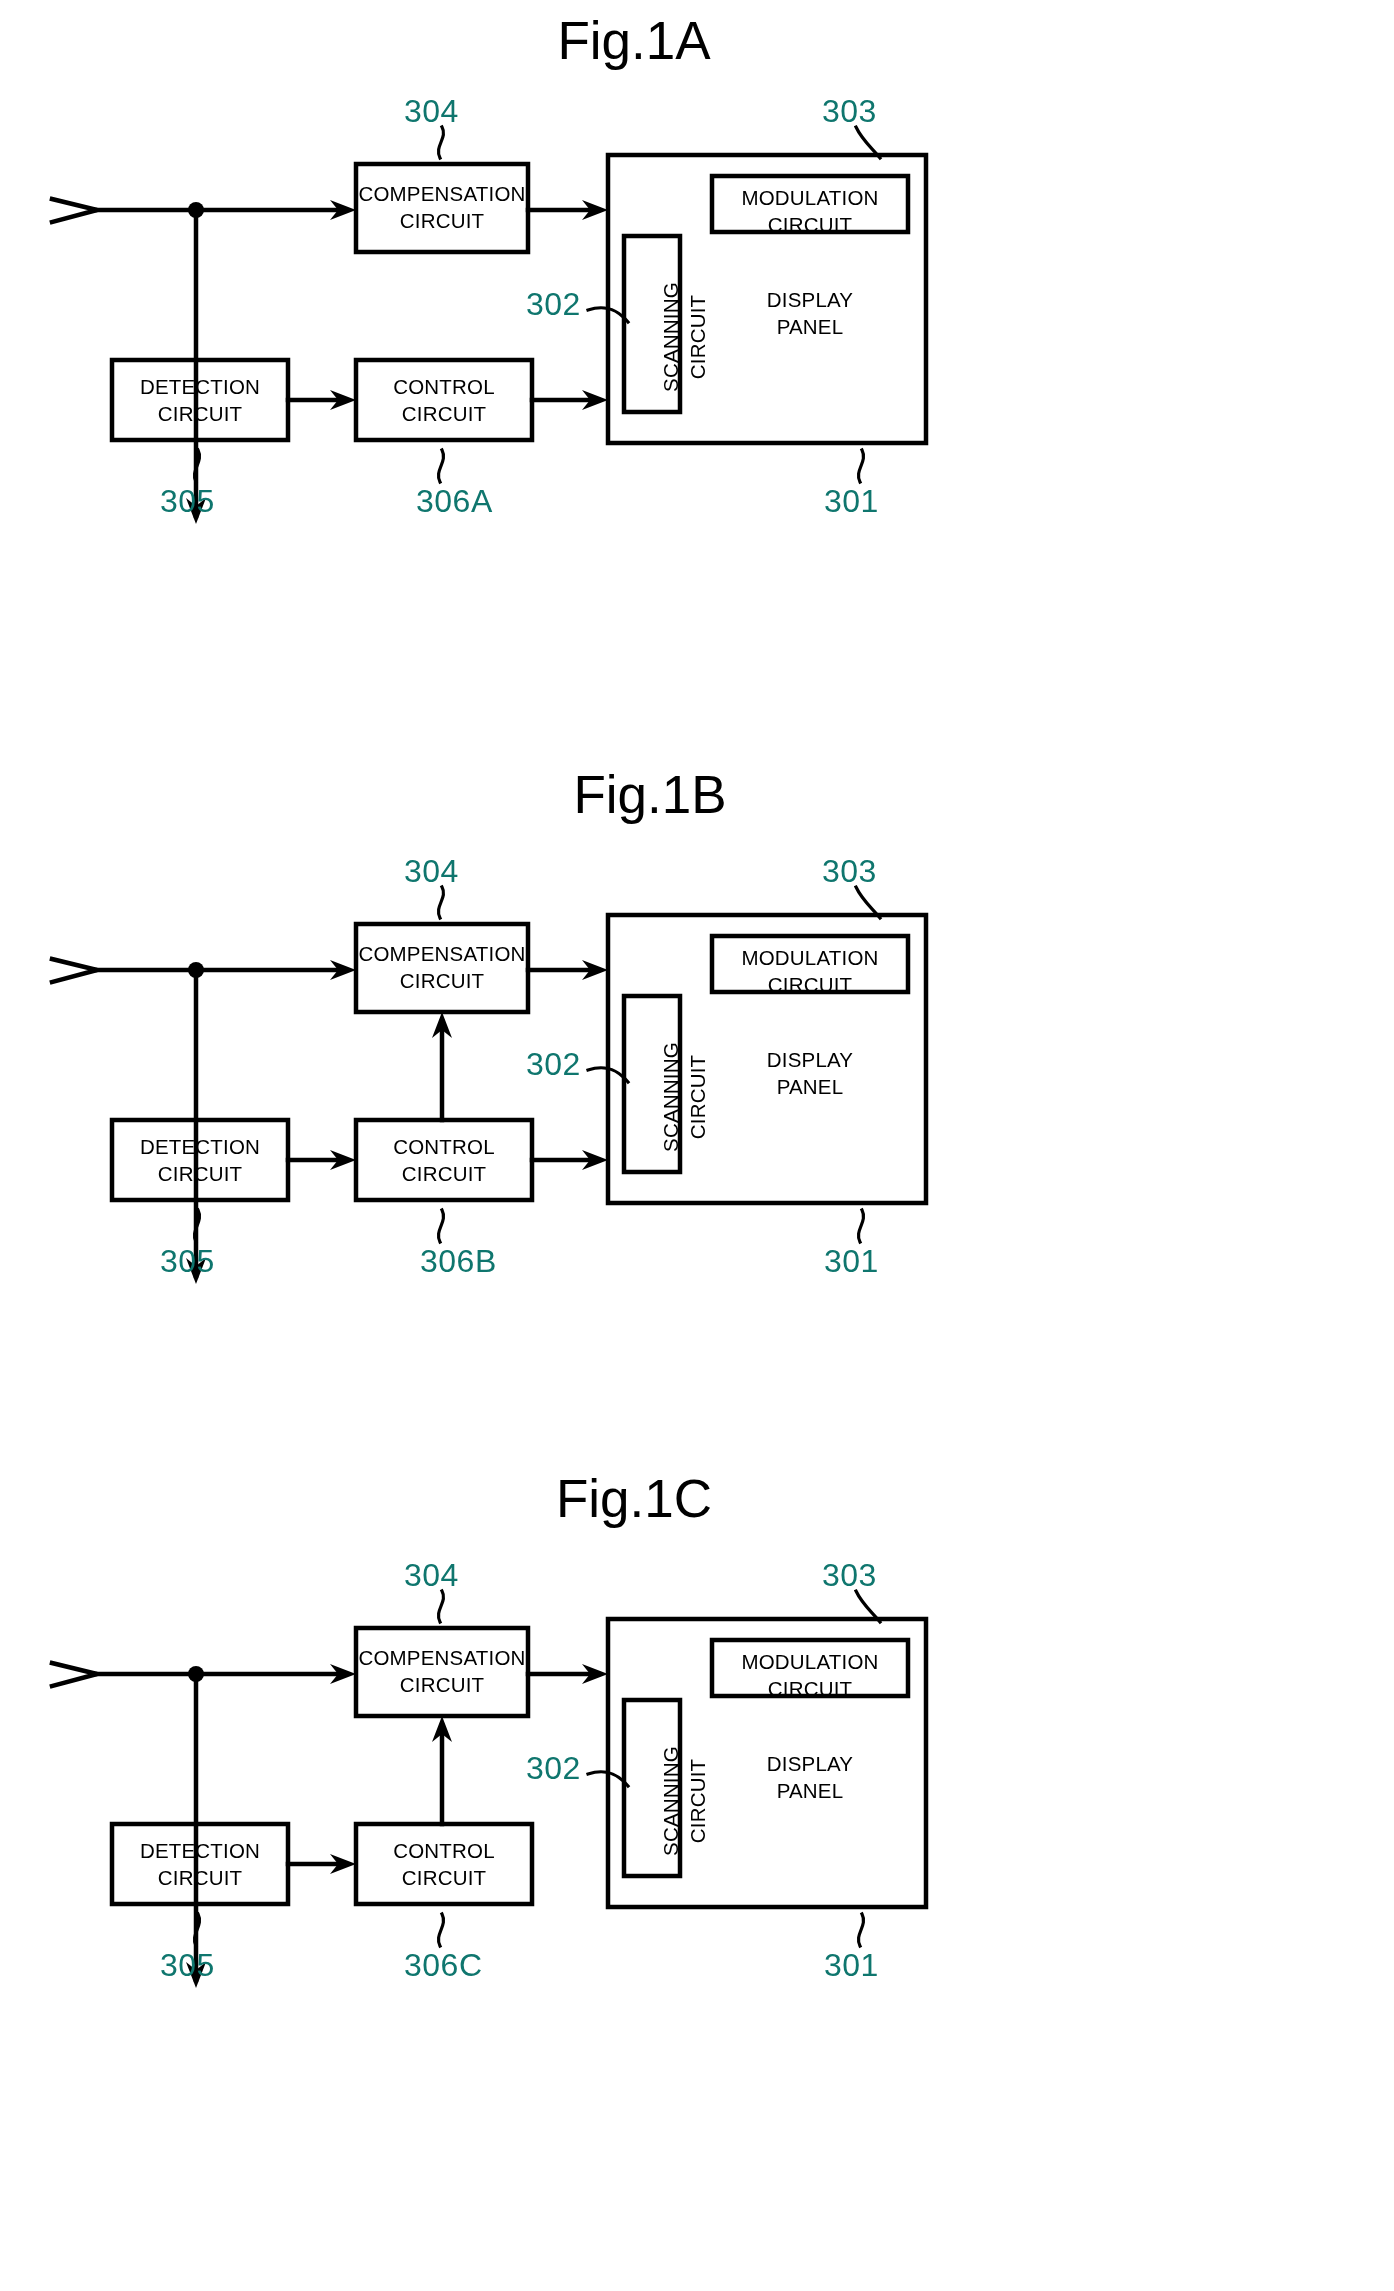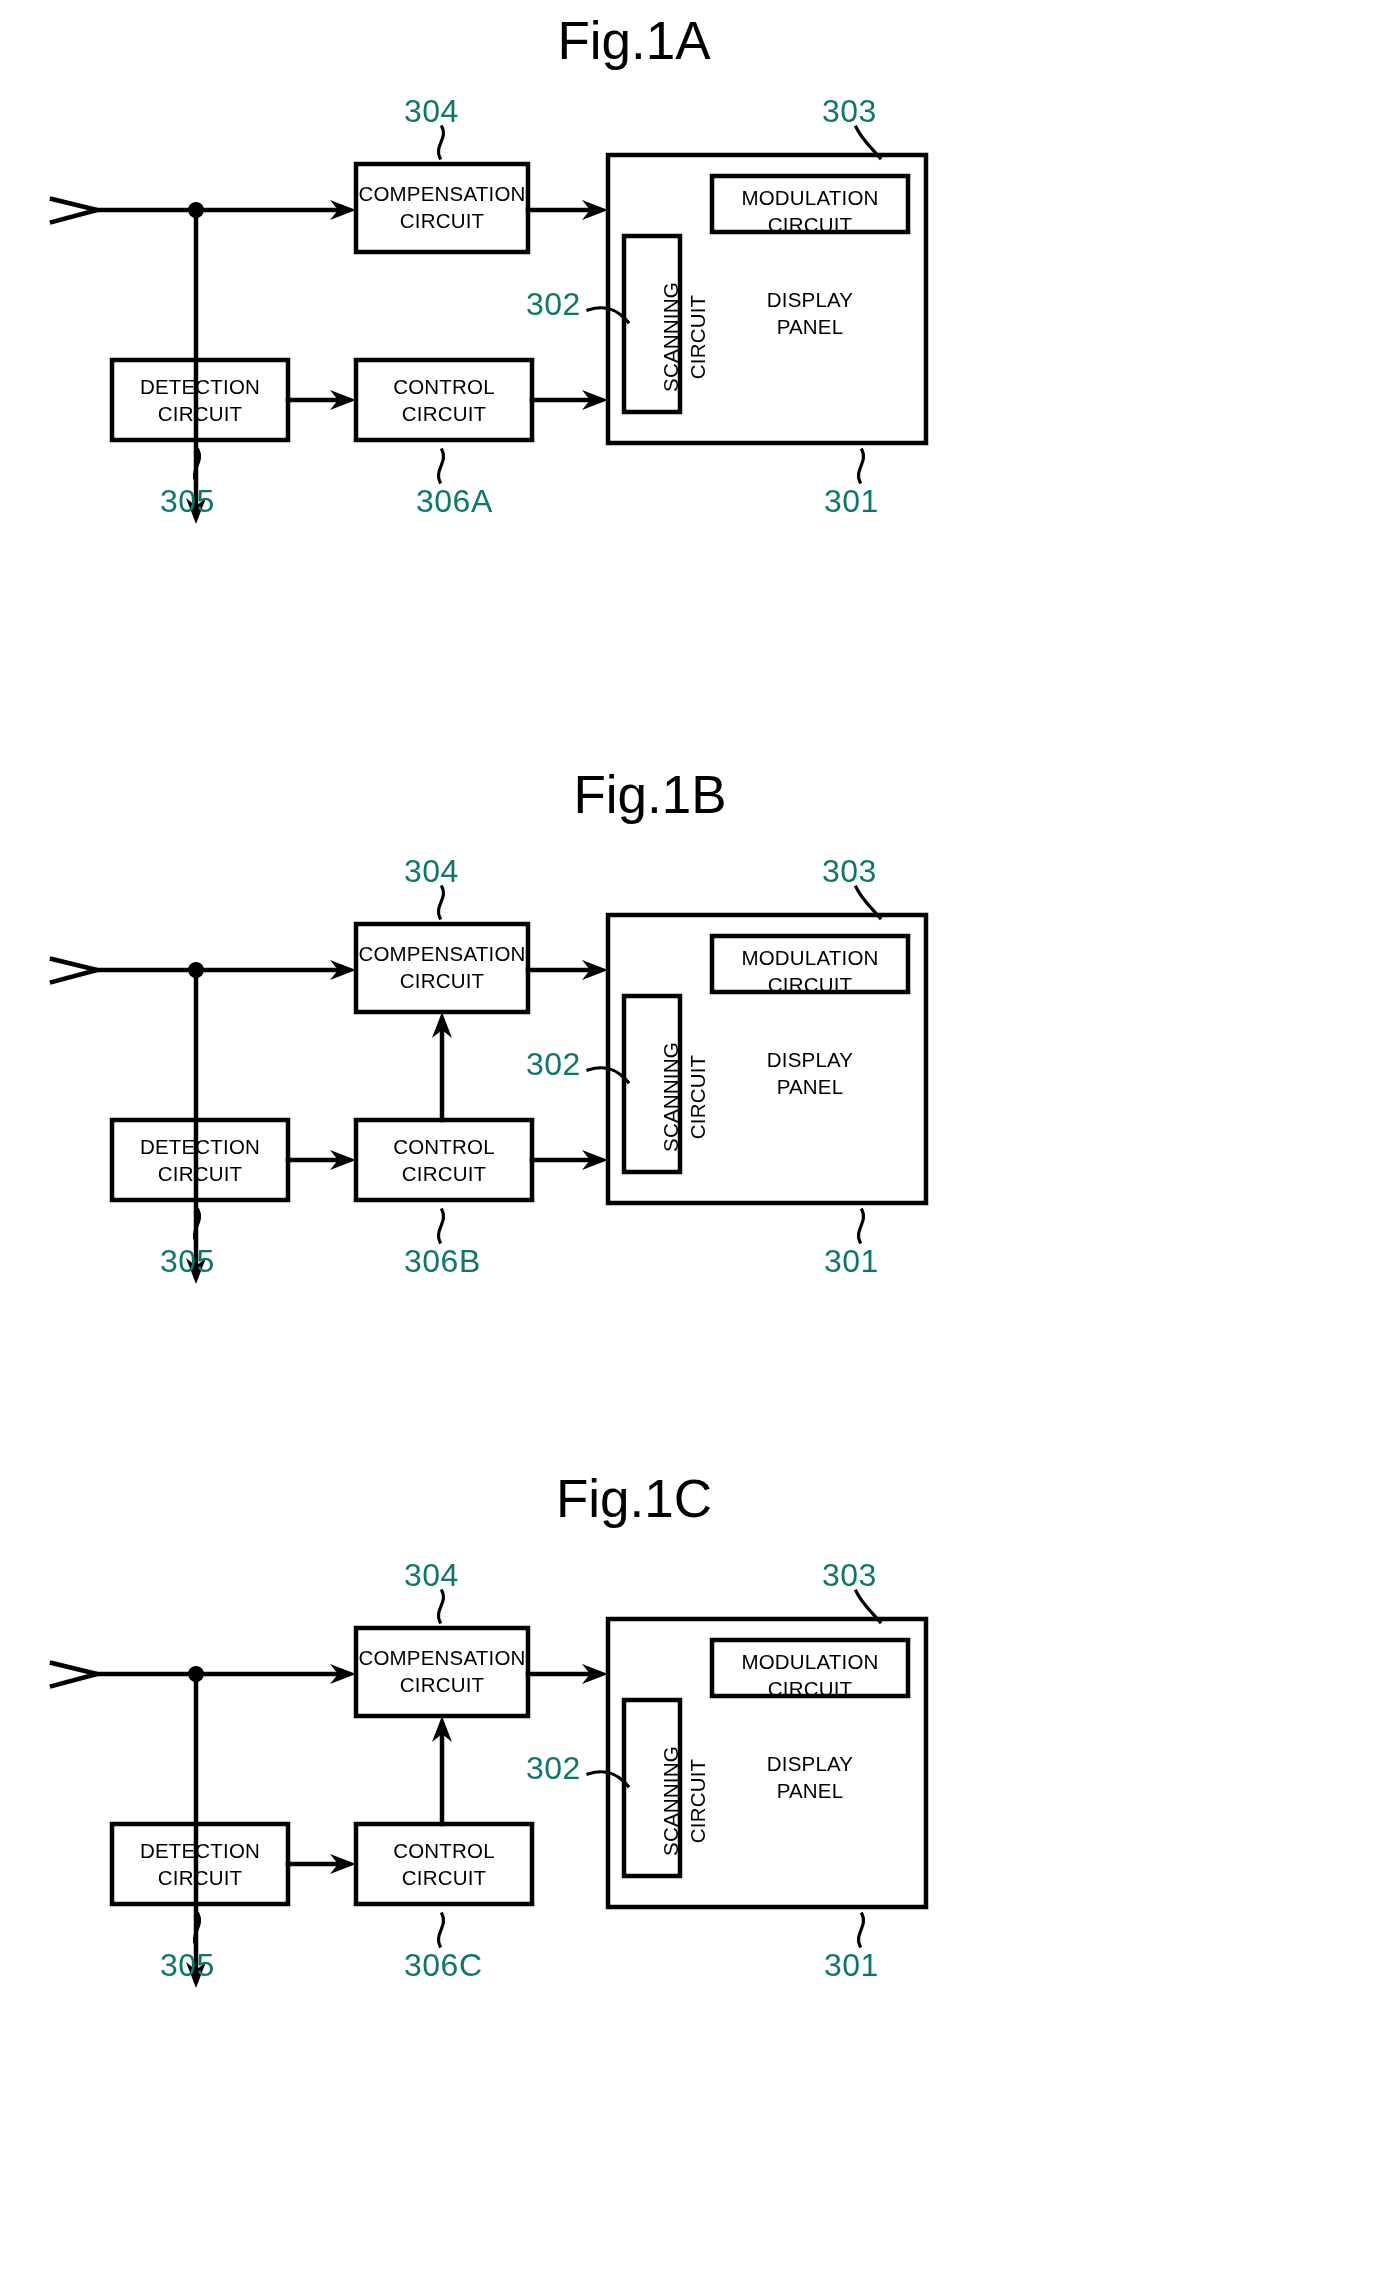--- a/index.html
+++ b/index.html
@@ -209,21 +209,21 @@
   <div class="boxlabel" style="left:700px; top:286px; width:220px;">DISPLAY
 PANEL</div>
   <div class="boxlabel" style="left:112px; top:373px; width:176px;">DETECTION
 CIRCUIT</div>
   <div class="boxlabel" style="left:356px; top:373px; width:176px;">CONTROL
 CIRCUIT</div>
   <div class="reflabel" style="left:404px; top:93px;">304</div>
   <div class="reflabel" style="left:822px; top:93px;">303</div>
   <div class="reflabel" style="left:526px; top:286px;">302</div>
   <div class="reflabel" style="left:160px; top:483px;">305</div>
-  <div class="reflabel" style="left:404px; top:483px;">306B</div>
+  <div class="reflabel" style="left:420px; top:483px;">306B</div>
   <div class="reflabel" style="left:824px; top:483px;">301</div>
 </div>
 
 <div class="figure" id="fig-c">
   <div class="fig-title">Fig.1C</div>
   <div class="stage">
     <svg width="1394" height="766" viewBox="0 0 1394 766">
       <g fill="none" stroke="#000" stroke-width="4.5" stroke-linecap="square">
         <path d="M 52 199 L 97 210 L 52 222"></path>
         <path d="M 97 210 L 196 210"></path>

